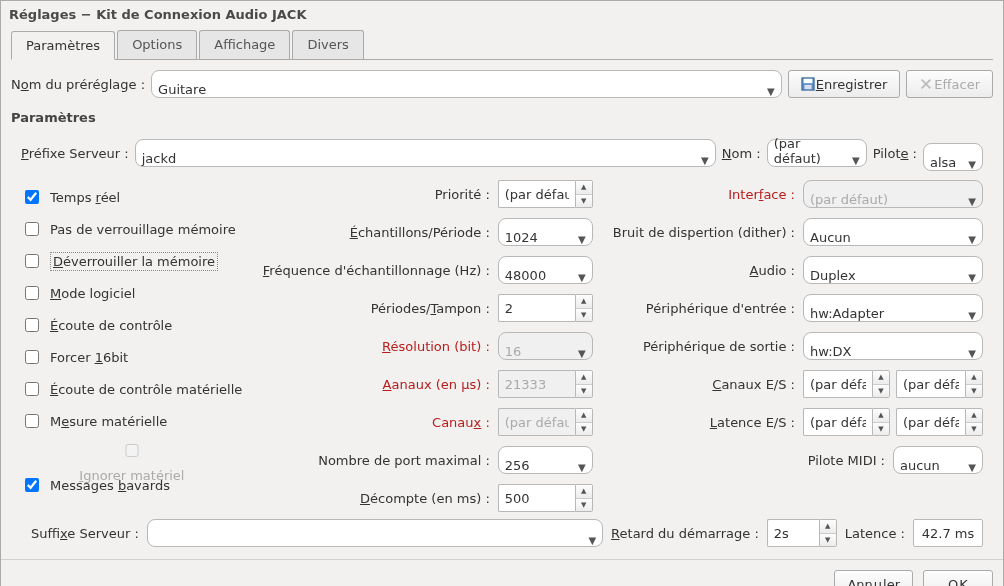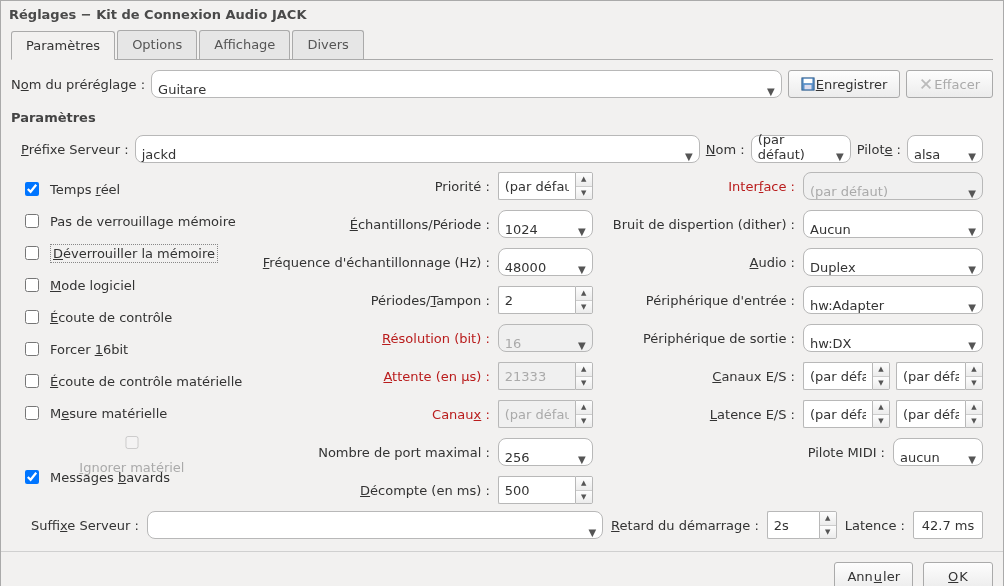--- a/index.html
+++ b/index.html
@@ -96,21 +96,21 @@
       <div class="combo" style="flex:1;">
         <span>jackd</span>
         <span class="caret">▼</span>
       </div>
       <label class="fld"><span class="u">N</span><span>om :</span></label>
       <div class="combo" style="width:100px;">
         <span>(par défaut)</span>
         <span class="caret">▼</span>
       </div>
       <label class="fld"><span>Pilot</span><span class="u">e</span><span> :</span></label>
-      <div class="combo" style="width:76px;">
+      <div class="combo" style="width:60px;margin-top:8px;">
         <span>alsa</span>
         <span class="caret">▼</span>
       </div>
     </div>
 
     <div class="params-area">
 
       <div class="col left">
         <label class="chk">
             <input type="checkbox" checked="" style="">
@@ -190,21 +190,21 @@
             </div>
           </div>
         <div class="mid-row">
             <label class="fld muted"><span class="u">R</span><span>ésolution (bit) :</span></label>
             <div class="combo disabled-input">
               <span>16</span>
               <span class="caret">▼</span>
             </div>
           </div>
         <div class="mid-row">
-            <label class="fld muted"><span class="u">A</span><span>ttente (en µs) :</span></label>
+            <label class="fld muted"><span class="u">A</span><span>anaux (en µs) :</span></label>
             <div class="spin">
               <input class="spin-input disabled-input" disabled="" value="21333" style="">
               <div class="spinbtns">
                 <div class="sp">▲</div>
                 <div class="sp">▼</div>
               </div>
             </div>
           </div>
         <div class="mid-row">
             <label class="fld muted"><span>Canau</span><span class="u">x</span><span> :</span></label>

